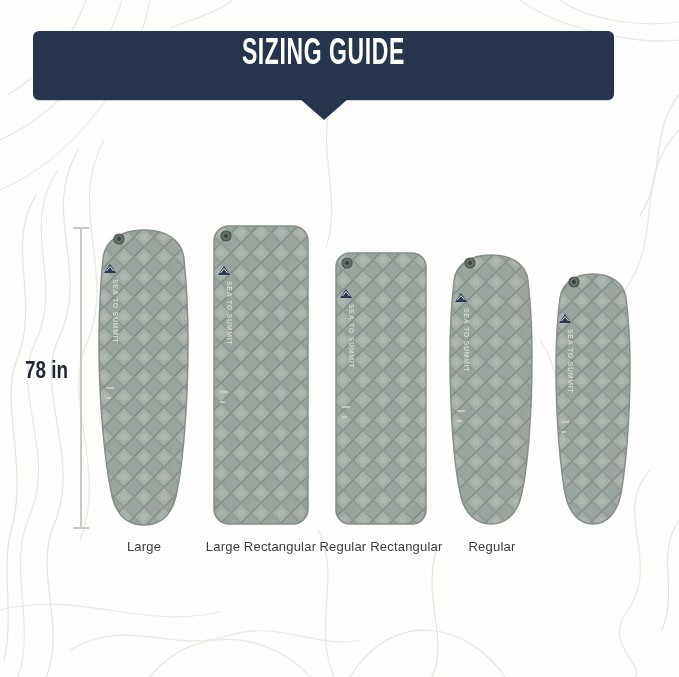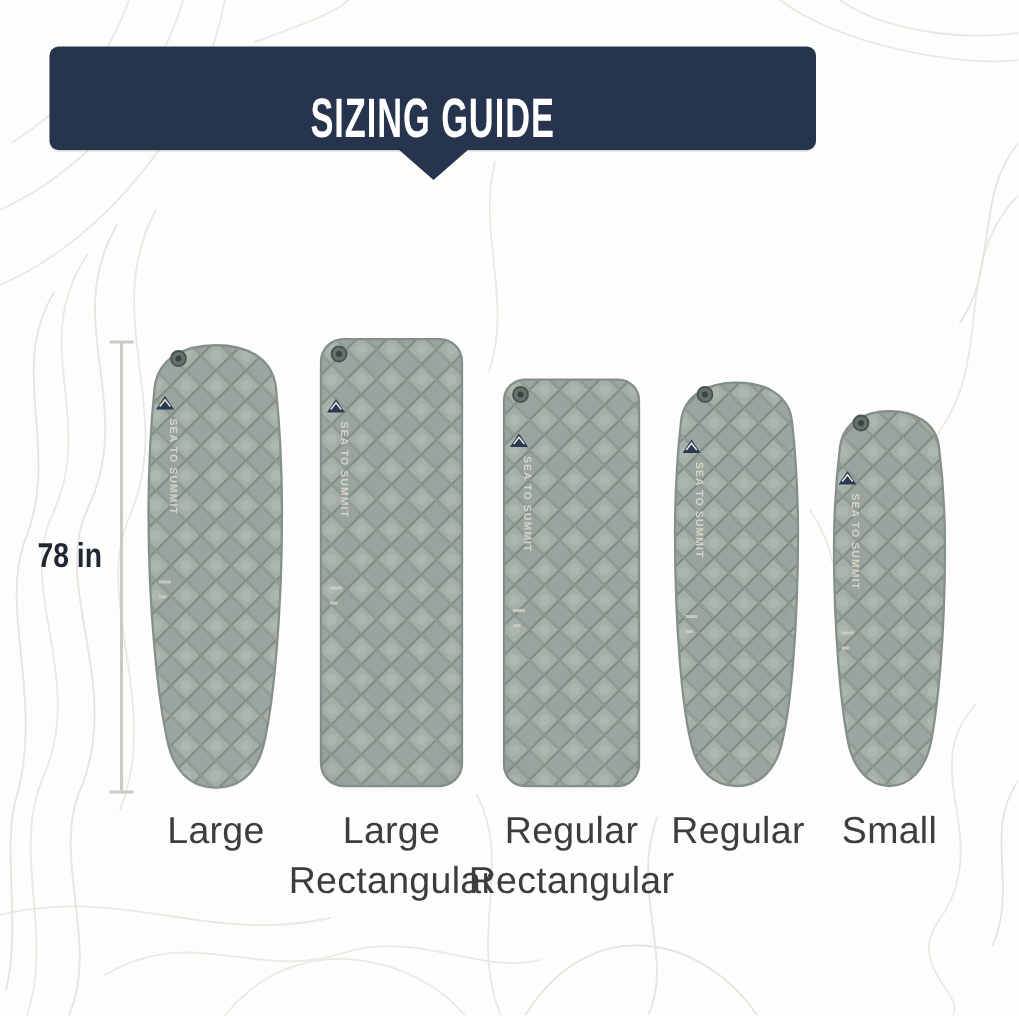--- a/index.html
+++ b/index.html
@@ -14,24 +14,24 @@
     overflow:hidden;
   }
   
   .topo{
     position:absolute;left:0;top:0;width:679px;height:677px;
     pointer-events:none;
   }
   
   .banner{
     position:absolute;
-    left:33px;top:31px;width:511px;height:69px;
+    left:33px;top:31px;width:581px;height:69px;
     background:#26344e;
     border-radius:6px;
-    display:flex;align-items:flex-end;justify-content:center;
+    display:flex;align-items:flex-start;justify-content:center;
     box-shadow:0 1px 0 rgba(0,0,0,0.15);
   }
   .banner-title{
     color:#ffffff;
     font-size:37px;
     font-weight:bold;
     letter-spacing:1px;
     transform:scaleX(0.62);
     white-space:nowrap;
   }
@@ -68,21 +68,21 @@
     transform-origin:right center;
     white-space:nowrap;
   }
   
   .pad{position:absolute;}
   .pad svg{display:block;}
   .pad-label{
     position:absolute;
     top:538px;width:150px;
     text-align:center;
-    font-size:25px;
+    font-size:13px;
     line-height:1.32;
     color:#3d3d3d;
     letter-spacing:0.2px;
   }
   .lbl-1{left:69px;}   
   .lbl-2{left:186px;}  
   .lbl-3{left:306px;}  
   .lbl-4{left:417px;}  
   .lbl-5{left:518px;}  
   .p1{left:94px;top:227px;}
@@ -229,15 +229,14 @@
         <rect x="9" y="150" width="8" height="2" fill="#cfcec0" opacity="0.85"></rect>
         <rect x="9" y="160" width="5" height="2" fill="#cfcec0" opacity="0.85"></rect>
       </g>
     </svg>
   </div>
 
   <div class="pad-label lbl-1">Large</div>
   <div class="pad-label lbl-2">Large Rectangular</div>
   <div class="pad-label lbl-4">Regular</div>
   <div class="pad-label lbl-3">Regular Rectangular</div>
-  <div class="pad-label lbl-5">Small</div>
 
 </div>
 
 </body></html>

